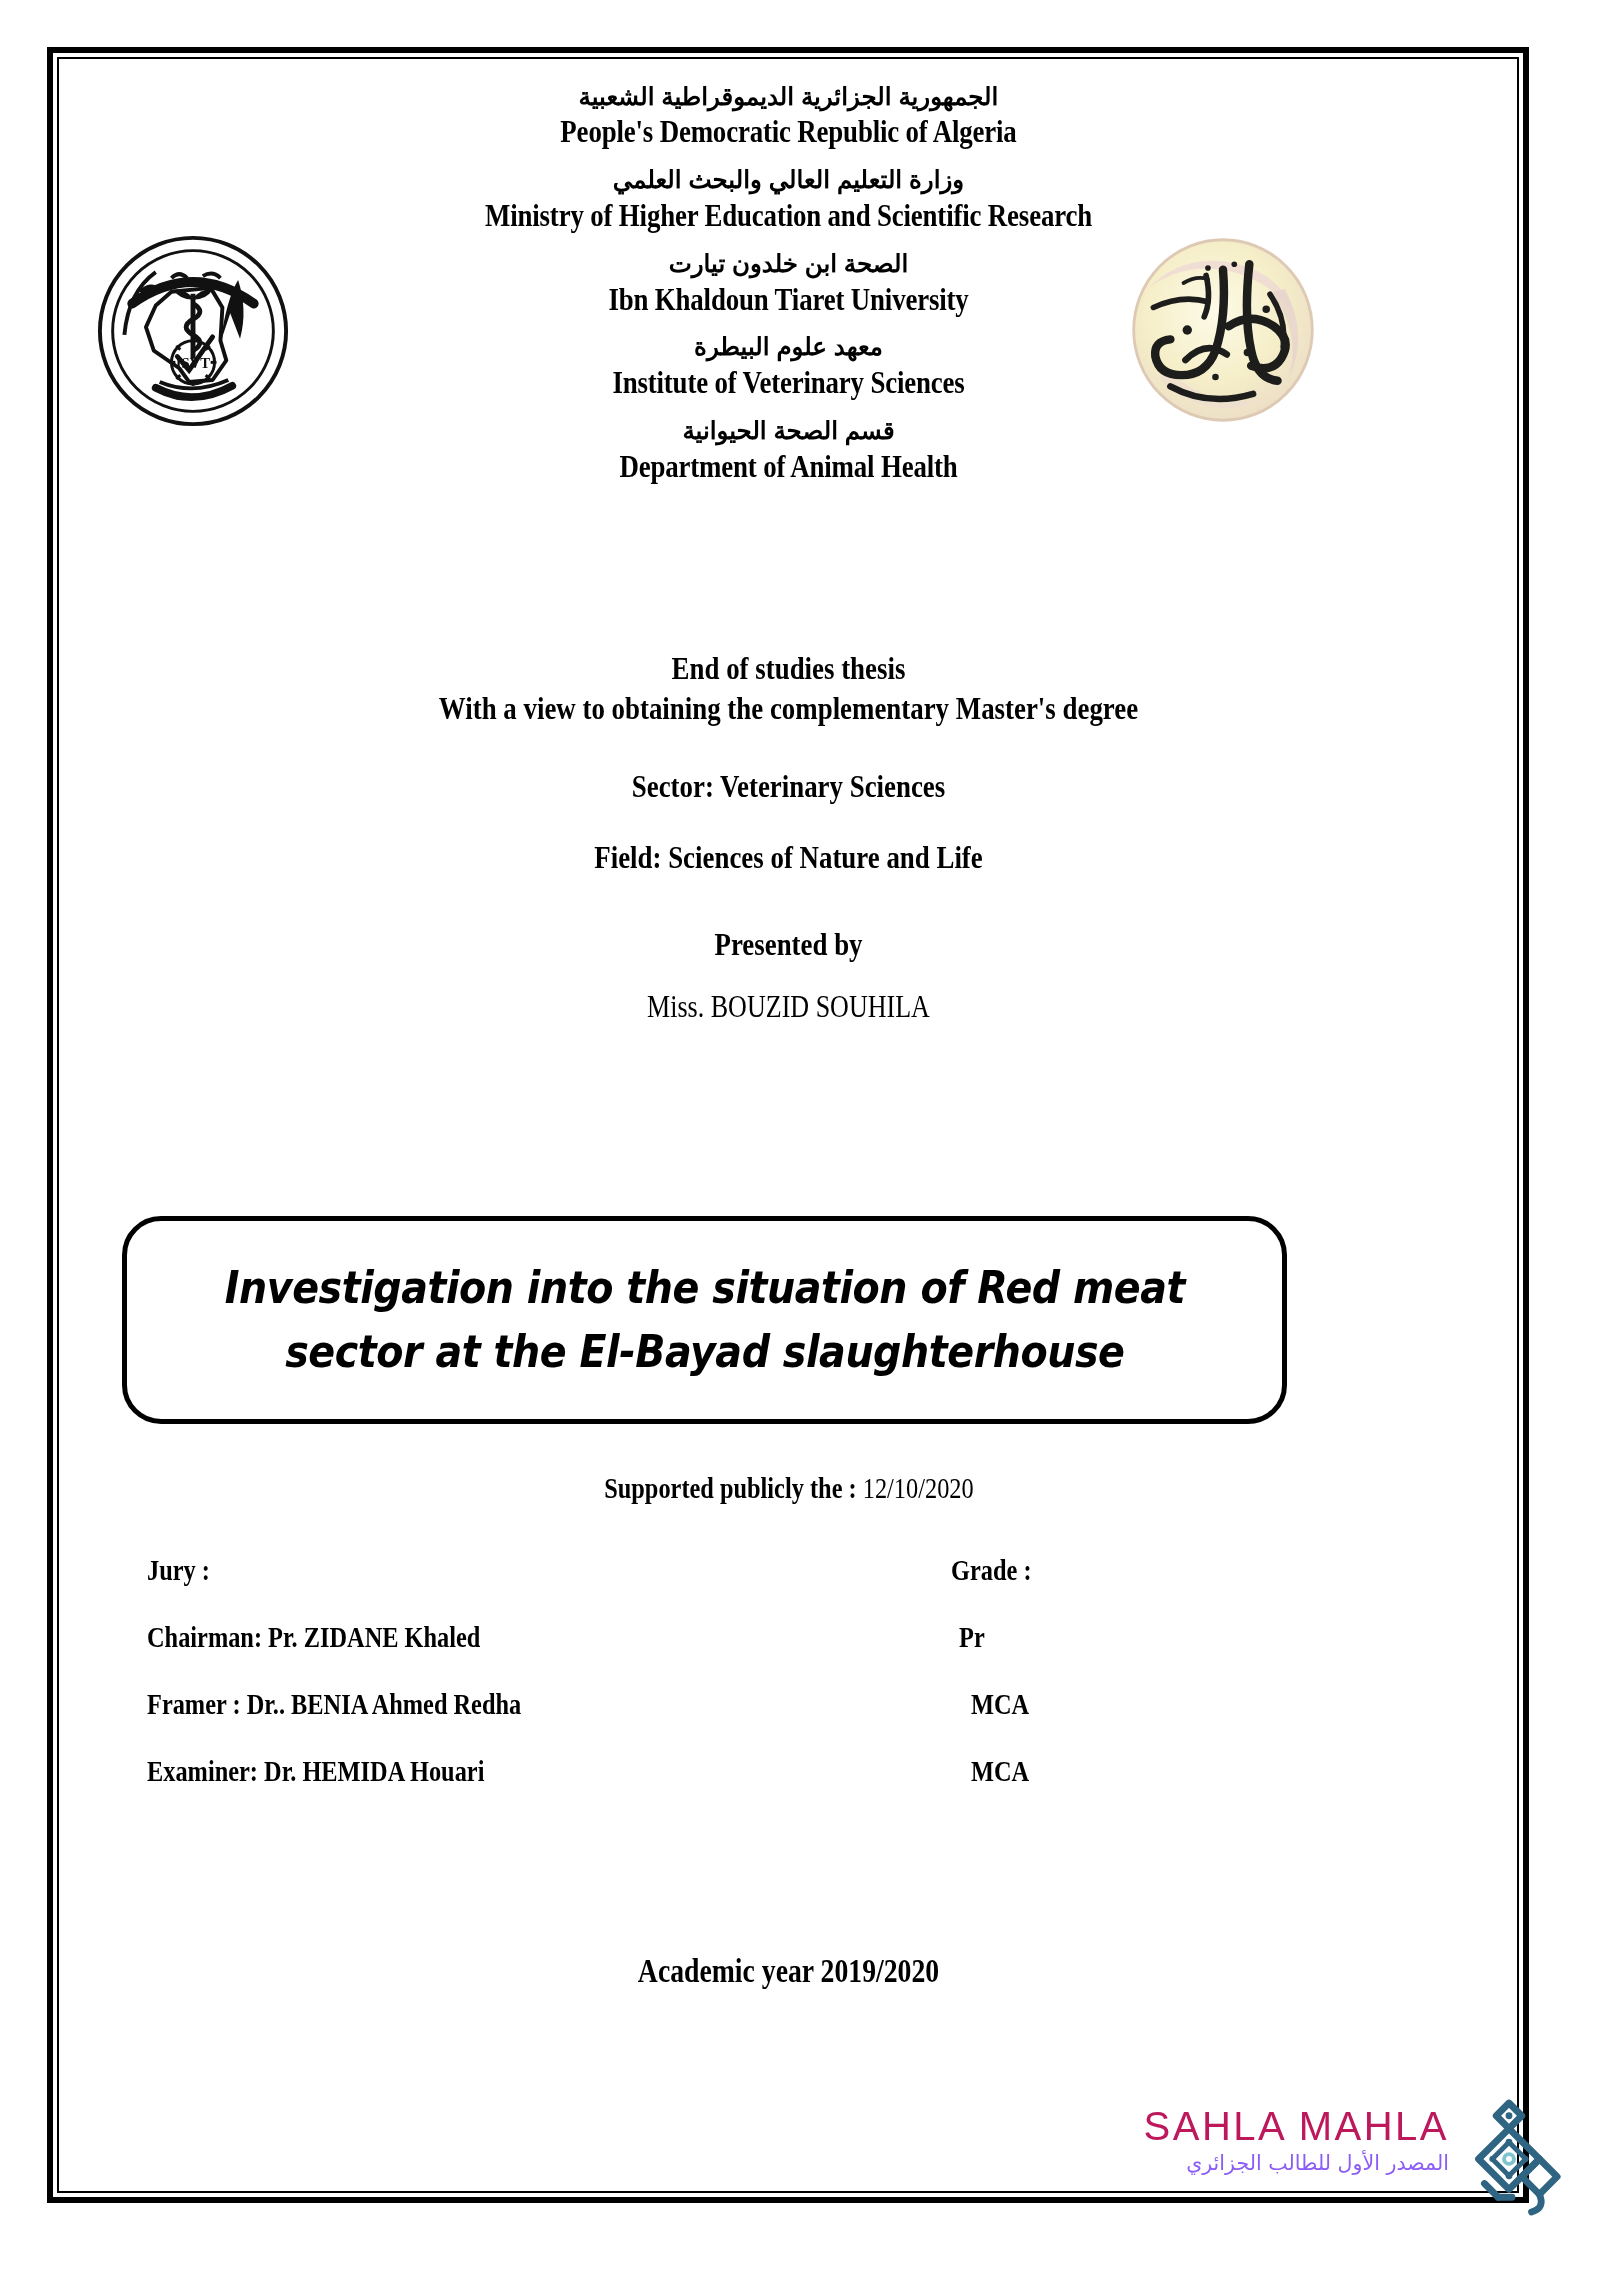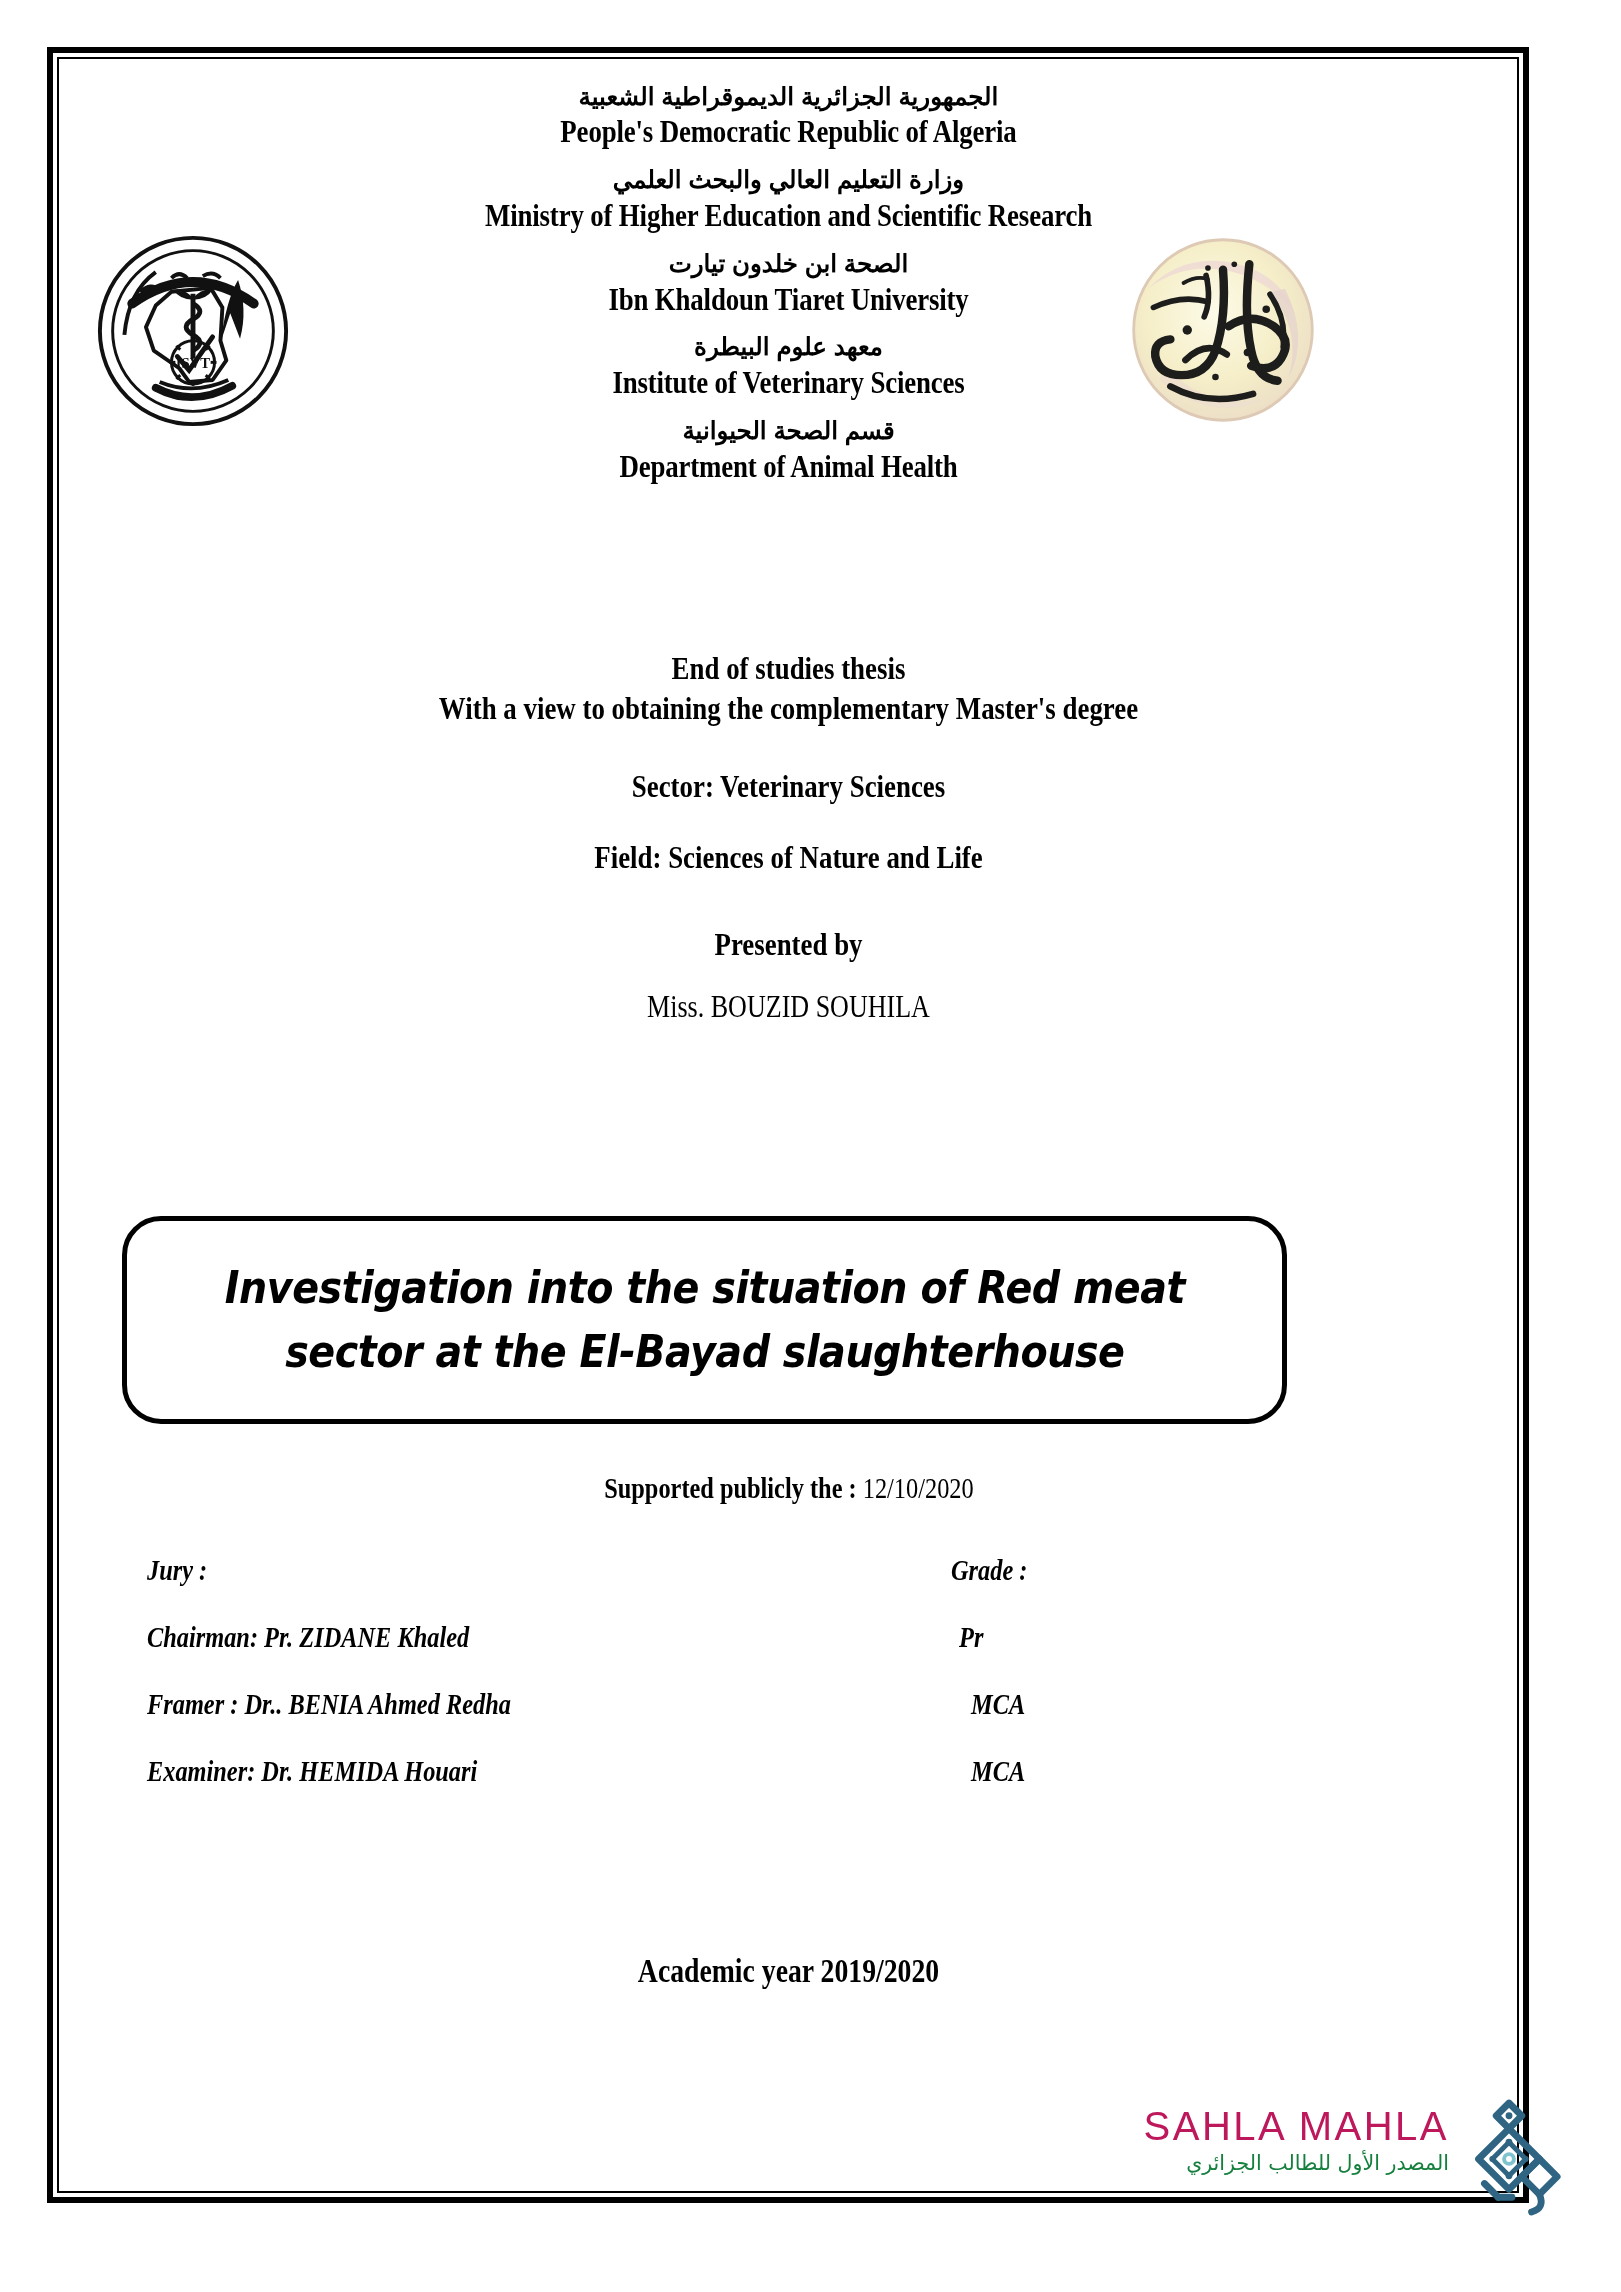--- a/index.html
+++ b/index.html
@@ -173,21 +173,20 @@
   .jury-table {
     position: absolute;
     left: 86px;
     top: 1493px;
     width: 1284px;
   }
   .jury-row {
     display: flex;
     align-items: center;
     margin-bottom: 34px;
-    font-style: italic;
   }
   .jury-name {
     font-size: 29px;
     font-weight: bold;
     width: 804px;
     flex: 0 0 804px;
   }
   .jury-grade {
     font-size: 29px;
     font-weight: bold;
@@ -234,21 +233,21 @@
     font-family: "Liberation Sans", "DejaVu Sans", sans-serif;
     font-size: 40px;
     letter-spacing: 2.5px;
     color: #be185d;
     line-height: 1.05;
     white-space: nowrap;
   }
   .wm-sub {
     font-family: "DejaVu Sans", "Liberation Sans", sans-serif;
     font-size: 20.6px;
-    color: #15803d;
+    color: #8b5cf6;
     direction: rtl;
     line-height: 1.2;
     margin-top: 3.9px;
     white-space: nowrap;
   }
   .wm-mark {
     position: absolute;
     left: 398px;
     top: -5.9px;
     width: 108px;

